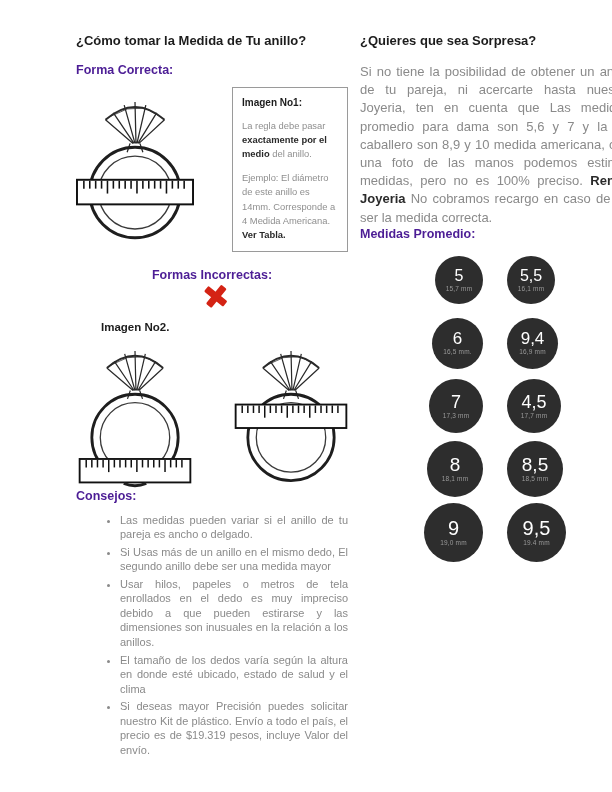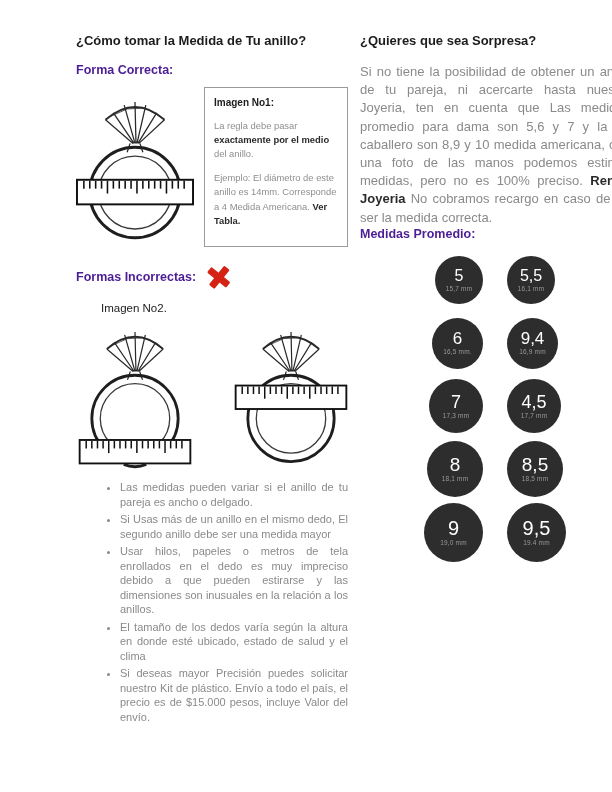--- a/index.html
+++ b/index.html
@@ -2,32 +2,32 @@
 <html><head>
 <meta charset="utf-8">
 <style>
   html,body{margin:0;padding:0;background:#ffffff;}
   .page{position:relative;width:604px;height:792px;background:#fff;overflow:hidden;
         font-family:"Liberation Sans",sans-serif;color:#8a8a8a;margin-left:40px;}
   .col-left{position:absolute;left:36px;top:33px;width:272px;}
   .col-right{position:absolute;left:320px;top:33px;width:270px;}
   h1.doc{font-size:13px;font-weight:bold;color:#1c1c1c;margin:0 0 15px 0;}
   h2.doc{font-size:12.5px;font-weight:bold;color:#4c1d95;margin:0;}
-  .figure-row{display:flex;margin-top:10px;}
+  .figure-row{display:flex;margin-top:10px;gap:28px;}
   .ring-svg{flex:0 0 auto;}
   .info-box{margin-left:10px;width:128px;border:1px solid #9a9a9a;padding:7px 9px 9px 9px;
             font-size:9.4px;line-height:1.5;color:#8f8f8f;}
   .info-box .box-title{font-weight:bold;color:#1c1c1c;font-size:10px;margin:0 0 9px 0;}
   .info-box p{margin:0 0 10px 0;}
   .info-box p:last-child{margin-bottom:0;}
   .bold-dark{font-weight:bold;color:#2a2a2a;}
-  .incorrect-row{display:flex;align-items:center;margin-top:16px;}
+  .incorrect-row{display:flex;align-items:center;margin-top:16px;flex-direction:column;}
   .incorrect-row h2{margin:0;}
   .x-svg{margin-left:8px;}
-  .imagen2{font-size:11.5px;font-weight:normal;color:#1c1c1c;margin-top:11px;padding-left:25px;}
+  .imagen2{font-size:11.5px;font-weight:bold;color:#1c1c1c;margin-top:11px;padding-left:25px;}
   .rings-row{display:flex;gap:40px;margin-top:4px;}
   .tips-heading{margin-top:18px;}
   ul.tips{margin:10px 0 0 0;padding-left:44px;font-size:11px;line-height:1.32;
           text-align:justify;color:#8a8a8a;}
   ul.tips li{margin-bottom:3px;}
   .col-right p.lead{font-size:13px;line-height:1.4;text-align:justify;margin:10px 0 0 0;color:#8a8a8a;}
   .sizes-heading{margin-top:24px;}
   .sizes-grid{margin-top:8px;}
   .sizes-row{display:flex;justify-content:center;align-items:center;gap:24px;height:63px;}
   .size-circle{border-radius:50%;background:#2d2d2d;color:#fff;display:flex;flex-direction:column;
@@ -177,26 +177,27 @@
               <line x1="86" y1="73" x2="86" y2="81"></line>
             <line x1="92" y1="73" x2="92" y2="81"></line>
               <line x1="98" y1="73" x2="98" y2="81"></line>
             <line x1="104" y1="73" x2="104" y2="81"></line>
               <line x1="110" y1="73" x2="110" y2="81"></line>
           </g>
         </g>
       </svg>
     </div>
 
+    <h2 class="doc tips-heading">Consejos:</h2>
     <ul class="tips">
       <li>Las medidas pueden variar si el anillo de tu pareja es ancho o delgado.</li>
       <li>Si Usas más de un anillo en el mismo dedo, El segundo anillo debe ser una medida mayor</li>
       <li>Usar hilos, papeles o metros de tela enrollados en el dedo es muy impreciso debido a que pueden estirarse y las dimensiones son inusuales en la relación a los anillos.</li>
       <li>El tamaño de los dedos varía según la altura en donde esté ubicado, estado de salud y el clima</li>
-      <li>Si deseas mayor Precisión puedes solicitar nuestro Kit de plástico. Envío a todo el país, el precio es de $15.000 pesos, incluye Valor del envío.</li>
+      <li>Si deseas mayor Precisión puedes solicitar nuestro Kit de plástico. Envío a todo el país, el precio es de $19.319 pesos, incluye Valor del envío.</li>
     </ul>
   </div>
 
   <div class="col-right">
 
     <h1 class="doc">¿Quieres que sea Sorpresa?</h1>
     <p class="lead"><span>Si no tiene la posibilidad de obtener un anillo de tu pareja, ni acercarte hasta nuestra Joyeria, ten en cuenta que Las medidas promedio para dama son 5,6 y 7 y la de caballero son 8,9 y 10 medida americana, con una foto de las manos podemos estimar medidas, pero no es 100% preciso. </span><span class="bold-dark">Renue Joyeria</span><span> No cobramos recargo en caso de no ser la medida correcta.</span></p>
 
     <h2 class="doc sizes-heading">Medidas Promedio:</h2>
 

